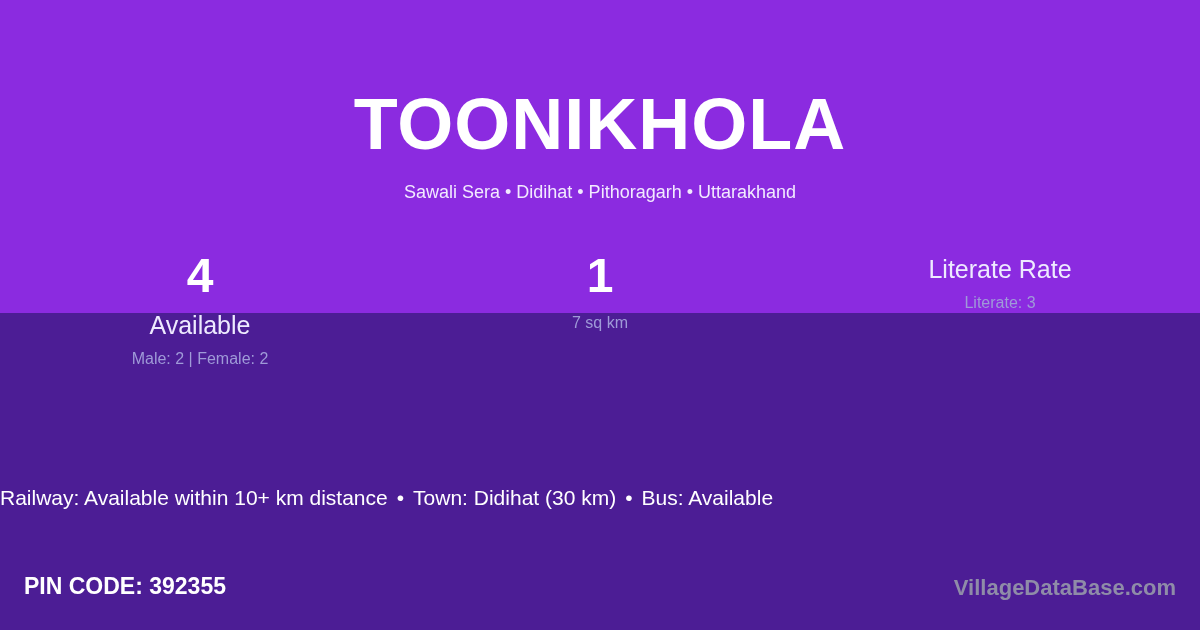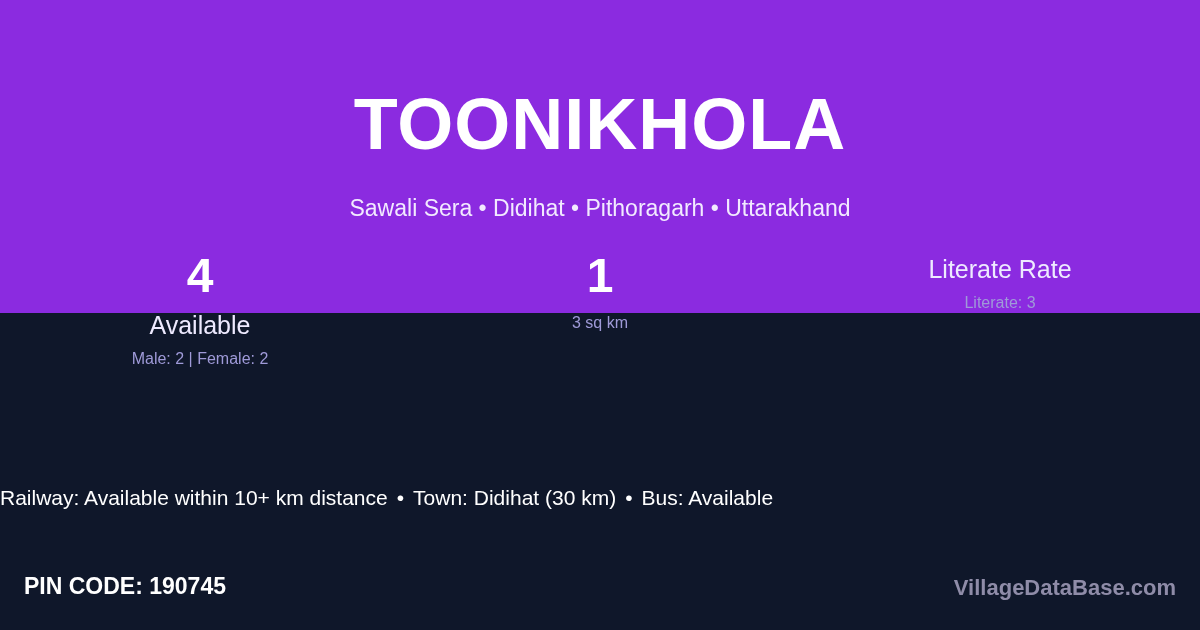--- a/index.html
+++ b/index.html
@@ -11,21 +11,21 @@
     height: 630px;
     overflow: hidden;
     font-family: "Liberation Sans", sans-serif;
     background: #1a0bb5;
   }
 
   .card {
     position: relative;
     width: 1200px;
     height: 630px;
-    background: #0f172a;
+    background: #4c1d95;
   }
 
   
   .band-purple {
     position: absolute;
     left: 0;
     top: 0;
     width: 1200px;
     height: 313px;
     background: #8b2be0;
@@ -43,23 +43,23 @@
     margin: 0;
     padding-top: 82px;
     font-size: 72px;
     line-height: 84px;
     font-weight: 700;
     letter-spacing: 1px;
     color: #ffffff;
     white-space: nowrap;
   }
   .village-subtitle {
-    margin: 16px;
+    margin: 0;
     padding-top: 10px;
-    font-size: 23px;
+    font-size: 18px;
     line-height: 32px;
     font-weight: 400;
     color: #f2eaff;
     white-space: nowrap;
   }
 
   
   .stats {
     position: absolute;
     left: 0;
@@ -158,32 +158,32 @@
   <div class="stats">
 
     <div class="stat">
       <div class="stat-value">4</div>
       <div class="stat-label">Available</div>
       <div class="stat-sub">Male: 2 | Female: 2</div>
     </div>
 
     <div class="stat">
       <div class="stat-value">1</div>
-      <div class="stat-sub">3 sq km</div>
+      <div class="stat-sub">7 sq km</div>
     </div>
 
     <div class="stat">
       <div class="stat-label">Literate Rate</div>
       <div class="stat-sub">Literate: 3</div>
     </div>
 
   </div>
 
   <div class="amenities">
     <span>Railway: Available within 10+ km distance</span><span class="sep">•</span><span>Town: Didihat (30 km)</span><span class="sep">•</span><span>Bus: Available</span>
   </div>
 
   <div class="footer">
-    <div class="pincode">PIN CODE: 190745</div>
+    <div class="pincode">PIN CODE: 392355</div>
     <div class="brand">VillageDataBase.com</div>
   </div>
 
 </div>
 
 </body></html>

